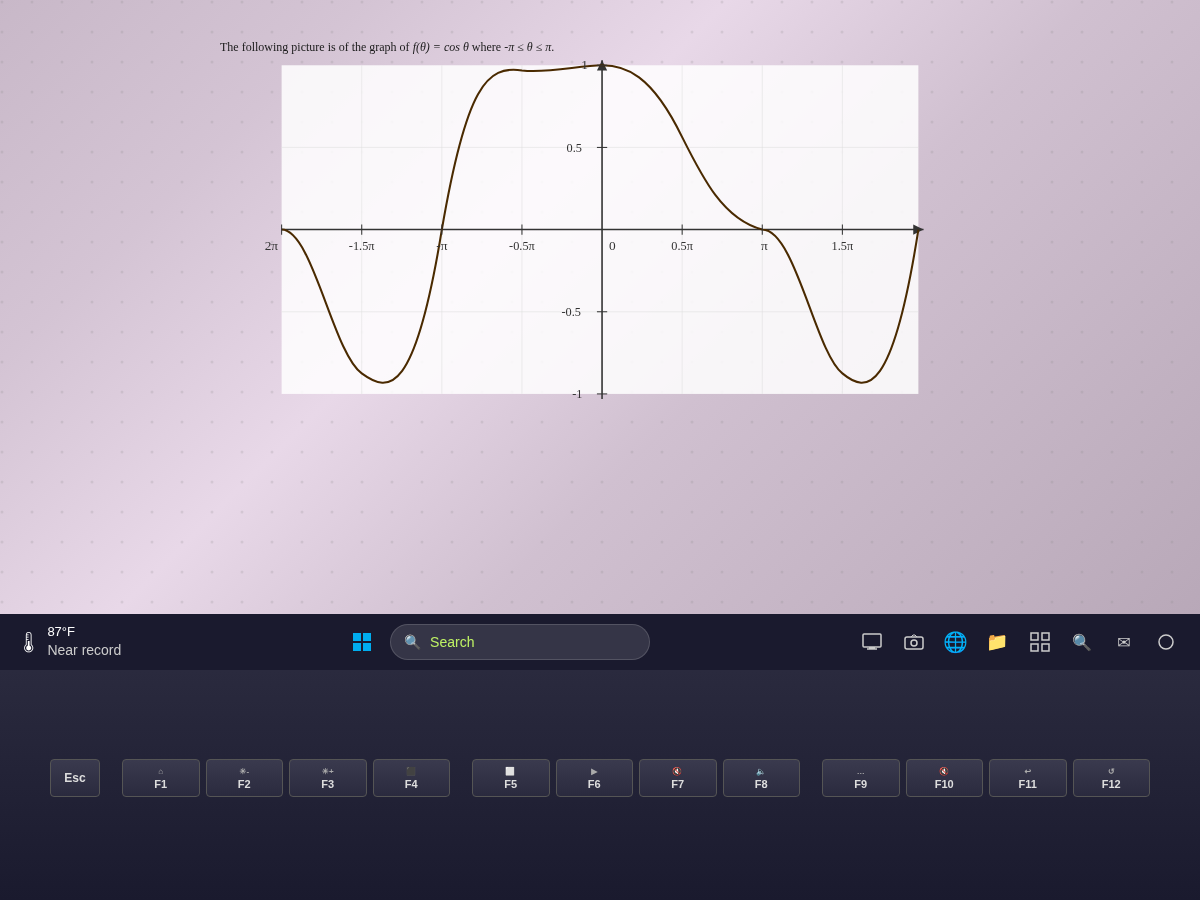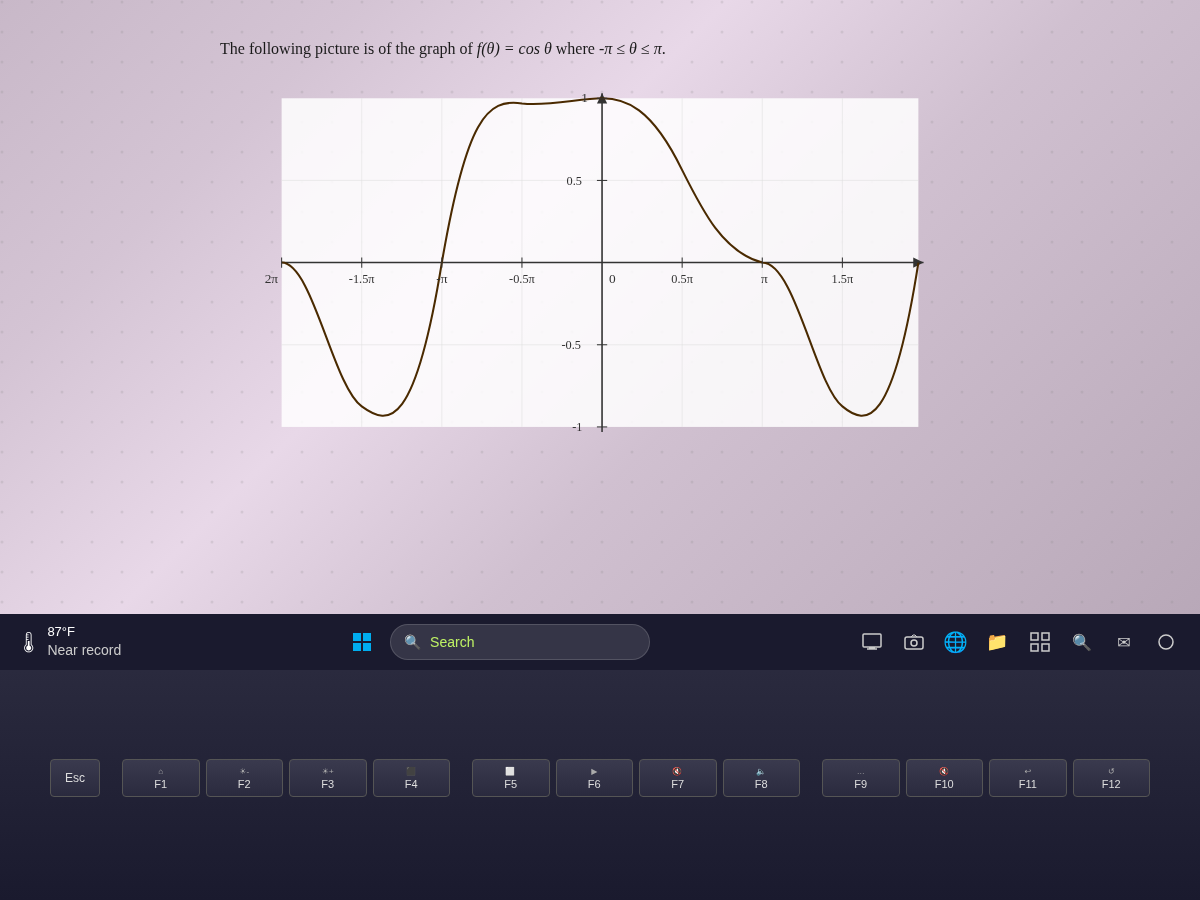--- a/index.html
+++ b/index.html
@@ -23,24 +23,23 @@
       padding-top: 20px;
     }
 
     .graph-container {
       width: 800px;
       padding: 20px;
       position: relative;
     }
 
     .graph-title {
-      font-size: 16px;
+      font-size: 12px;
       font-weight: normal;
       color: #1a1a1a;
-      margin-bottom: 30px;
       font-family: 'Times New Roman', serif;
     }
 
     .graph-area {
       width: 700px;
       height: 380px;
       position: relative;
       margin: 0 auto;
     }
 
@@ -172,20 +171,21 @@
       justify-content: center;
       padding-bottom: 10px;
     }
 
     .function-keys-row {
       display: flex;
       align-items: center;
       gap: 6px;
       margin-bottom: 4px;
       width: 1100px;
+      font-weight: bold;
     }
 
     .fn-key {
       height: 38px;
       min-width: 38px;
       background: linear-gradient(to bottom, #3a3a4e, #2a2a3e);
       border: 1px solid #555;
       border-radius: 4px;
       color: #ddd;
       font-size: 11px;

